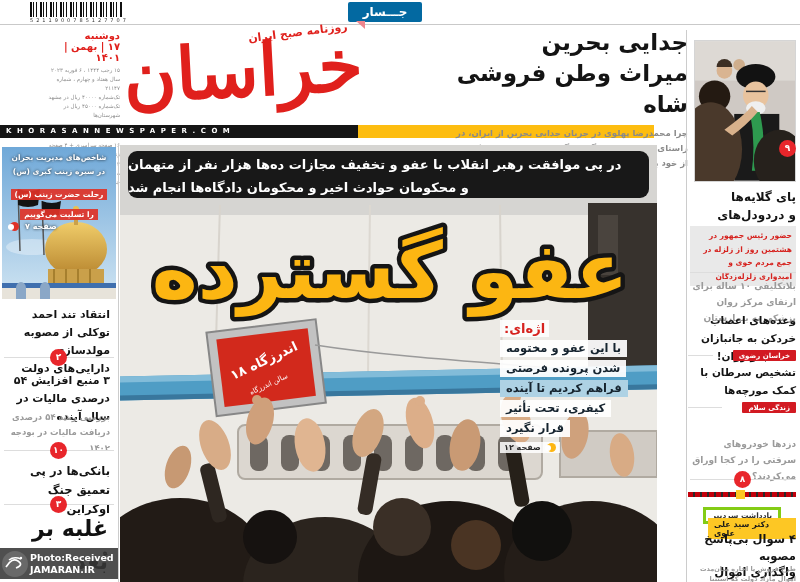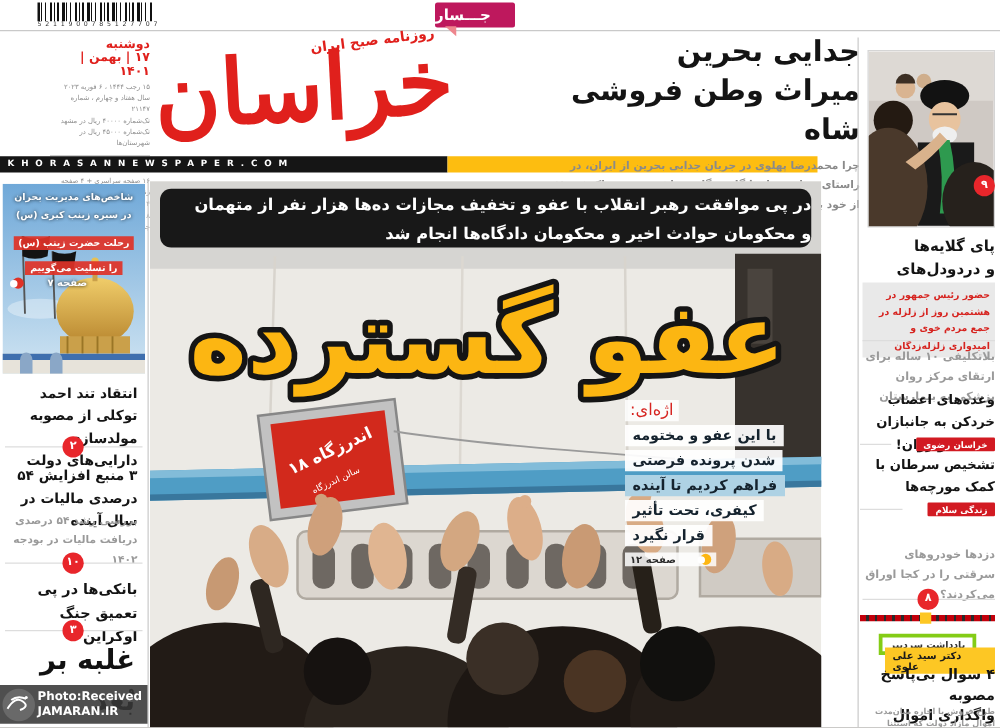--- a/index.html
+++ b/index.html
@@ -6,22 +6,22 @@
   body { font-family:"DejaVu Sans", sans-serif; background:#888; }
   .page { position:relative; width:800px; height:582px; background:#fff; overflow:hidden; margin:0 auto; }
   .abs { position:absolute; }
   .rtl { direction:rtl; }
 
   
   .topline { left:0; top:24px; width:800px; border-top:1px solid #c9c9c9; }
   .barcode { left:30px; top:2px; width:92px; height:15px;
     background:repeating-linear-gradient(90deg,#111 0 2px,#fff 2px 3px,#111 3px 4px,#fff 4px 6px,#111 6px 7px,#fff 7px 10px); }
   .barcode-digits { left:30px; top:17px; width:92px; font-size:5px; letter-spacing:3px; color:#333; text-align:center; }
-  .ribbon { left:348px; top:2px; width:64px; height:20px; background:#be185d; border-radius:2px;
-    color:#fff; font-weight:bold; font-size:12px; line-height:20px; }
+  .ribbon { left:348px; top:2px; width:74px; height:20px; background:#0369a1; border-radius:2px;
+    color:#fff; font-weight:bold; font-size:12px; text-align:center; line-height:20px; }
   .ribbon-tail { left:356px; top:21px; width:0; height:0; border-left:9px solid transparent; border-top:8px solid #ee868e; }
 
   
   .logo { left:118px; top:18px; width:250px; height:105px; color:#e0201c; font-size:72px; font-weight:bold;
     text-align:center; line-height:105px; transform:rotate(-3deg); font-family:"DejaVu Serif", serif; }
   .tagline { left:248px; top:26px; color:#e0201c; font-size:11px; font-weight:bold; transform:rotate(-7deg); }
   .dateblock { left:40px; top:30px; width:80px; }
   .dateblock .d1 { color:#e0201c; font-size:10px; font-weight:bold; }
   .dateblock .d2 { color:#e0201c; font-size:10px; font-weight:bold; margin-bottom:3px; }
   .tiny { font-size:5.5px; color:#8d8d8d; line-height:1.65; }
@@ -29,35 +29,35 @@
 
   
   .strip-black { left:0; top:125px; width:358px; height:13px; background:#151515; color:#fff;
     font-size:7px; font-weight:bold; letter-spacing:5.5px; line-height:13px; padding-left:6px; }
   .strip-yellow { left:358px; top:125px; width:296px; height:13px; background:#fdbd10; }
 
   
   .topstory { left:430px; top:27px; width:258px; text-align:right; }
   .topstory .t { font-size:23px; font-weight:bold; color:#141414; line-height:1.35; }
   .topstory .sub { margin-top:6px; font-size:8.5px; color:#8a8a8a; font-weight:bold; line-height:1.7; }
-  .pgmark { display:inline-flex; align-items:center; gap:19px; font-size:8px; font-weight:bold; color:#2b2b2b; white-space:nowrap; }
+  .pgmark { display:inline-flex; align-items:center; gap:6px; font-size:8px; font-weight:bold; color:#2b2b2b; white-space:nowrap; }
   .crescent { display:inline-block; width:9px; height:9px; border-radius:50%; background:#fdb612; position:relative; }
   .crescent::after { content:""; position:absolute; left:-2px; top:1.5px; width:6px; height:6px; border-radius:50%; background:#fff; }
   .crescent.red { background:#e03227; }
 
   
   .vline { width:1px; background:#ccc; }
 
   
   .photo-main { left:120px; top:145px; width:537px; height:437px; }
   .kicker { left:128px; top:151px; width:521px; height:47px; background:#181818; border-radius:9px;
-    color:#fff; font-weight:bold; font-size:13px; text-align:right; line-height:1.75; padding-top:3px; }
+    color:#fff; font-weight:bold; font-size:13px; text-align:left; line-height:1.75; padding-top:3px; }
   .bigheadline { left:138px; top:198px; width:504px; height:135px; }
   .quote { left:500px; top:320px; width:155px; display:flex; flex-direction:column; align-items:flex-end; }
-  .quote .author { color:#d6231f; font-size:13px; font-weight:normal; background:rgba(255,255,255,.85); padding:1px 4px; margin-bottom:3px; }
+  .quote .author { color:#d6231f; font-size:13px; font-weight:bold; background:rgba(255,255,255,.85); padding:1px 4px; margin-bottom:3px; }
   .quote .chip { background:rgba(255,255,255,.93); color:#15232e; font-size:11.5px; font-weight:bold;
     padding:1px 6px 2px; margin-bottom:3px; white-space:nowrap; }
   .quote .chip.blue { background:#aed2e4; }
   .quote .pg { margin-top:2px; background:rgba(255,255,255,.85); padding:1px 4px; }
 
   
   .shrine { left:2px; top:147px; width:114px; height:152px; }
   .shrine-title { left:4px; top:151px; width:110px; text-align:center; color:#fff; font-size:7.5px; font-weight:bold;
     line-height:1.8; text-shadow:0 0 3px rgba(0,0,0,.9); }
   .shrine-cond { left:4px; top:182px; width:110px; text-align:center; }

